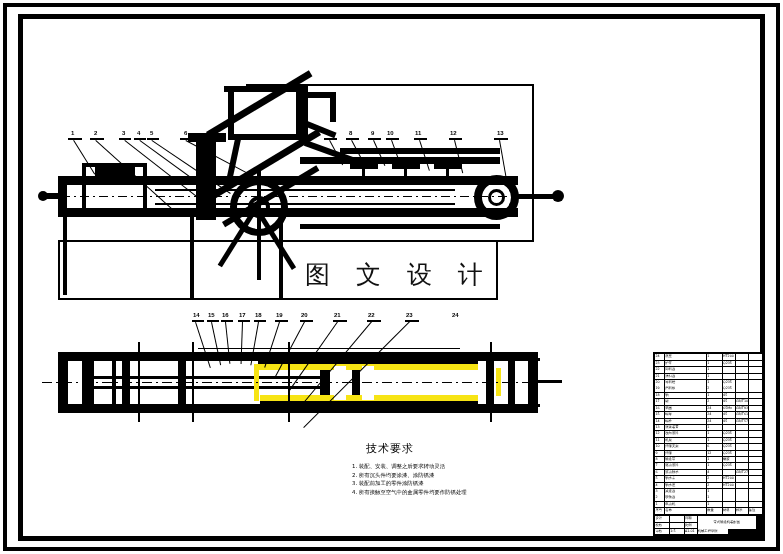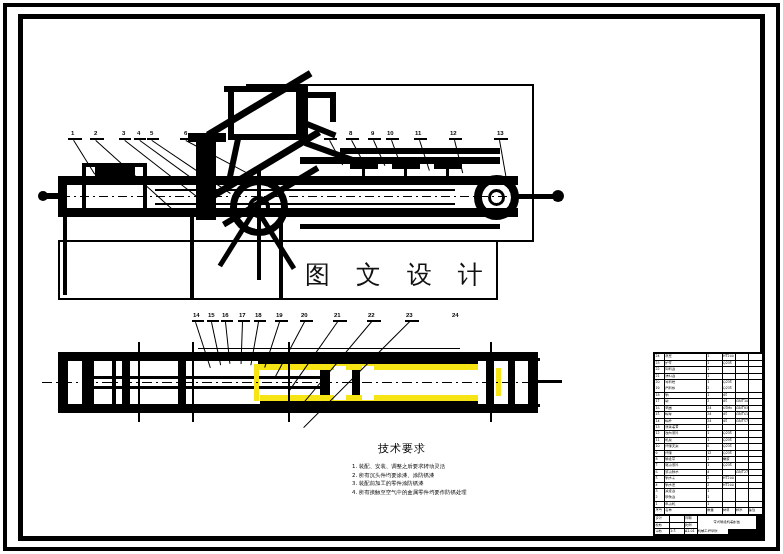--- a/index.html
+++ b/index.html
@@ -33,21 +33,21 @@
         box-sizing:border-box;}
   .dot{position:absolute;background:#000;border-radius:50%;}
 
   
   .lead-num{position:absolute;font-size:6px;font-family:"Liberation Sans",sans-serif;
      color:#000;white-space:nowrap;font-weight:bold;line-height:6px;}
 
   
   .tech-head{position:absolute;left:366px;top:441px;font-size:11px;
      font-family:"DejaVu Serif","Liberation Serif",serif;color:#000;
-     letter-spacing:1px;white-space:nowrap;margin-left:12px;}
+     letter-spacing:1px;white-space:nowrap;}
   .tech-list{position:absolute;left:352px;top:462px;width:210px;}
   .tech-list div{font-size:5.4px;line-height:8.6px;color:#000;white-space:nowrap;
      font-family:"DejaVu Sans",sans-serif;}
 
   
   .block{position:absolute;left:653px;top:352px;width:112px;height:186px;
      background:#000;box-sizing:border-box;}
   .bom{position:absolute;left:2px;top:2px;width:108px;height:160px;
      display:flex;flex-direction:column;}
   .bom-row{display:flex;flex:1 1 0;min-height:0;align-items:stretch;}

